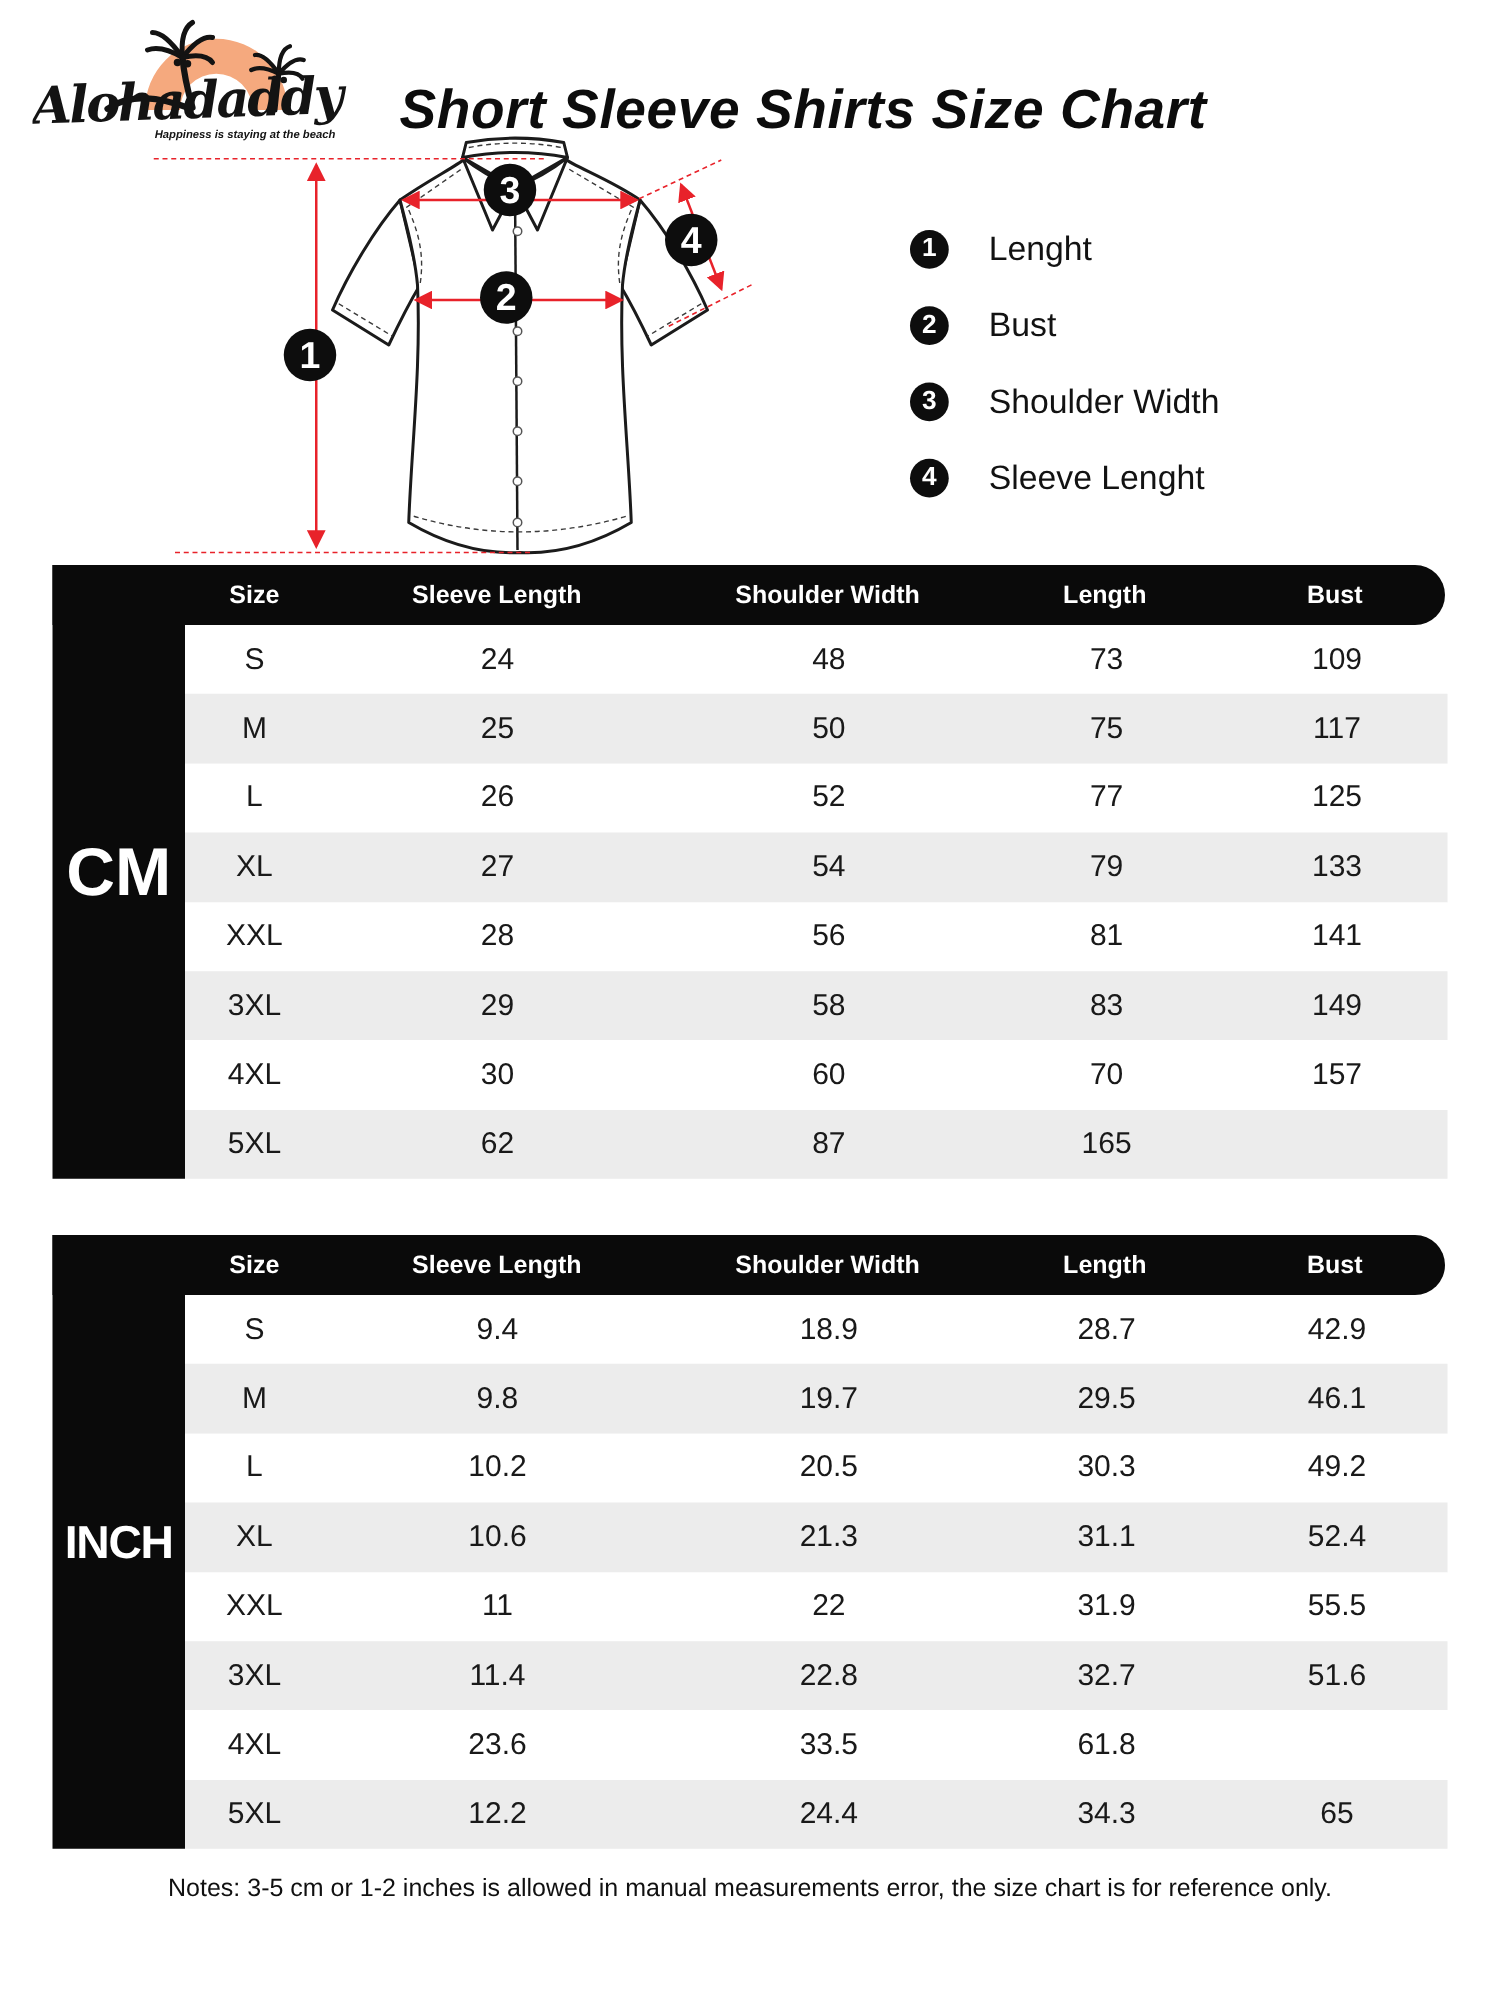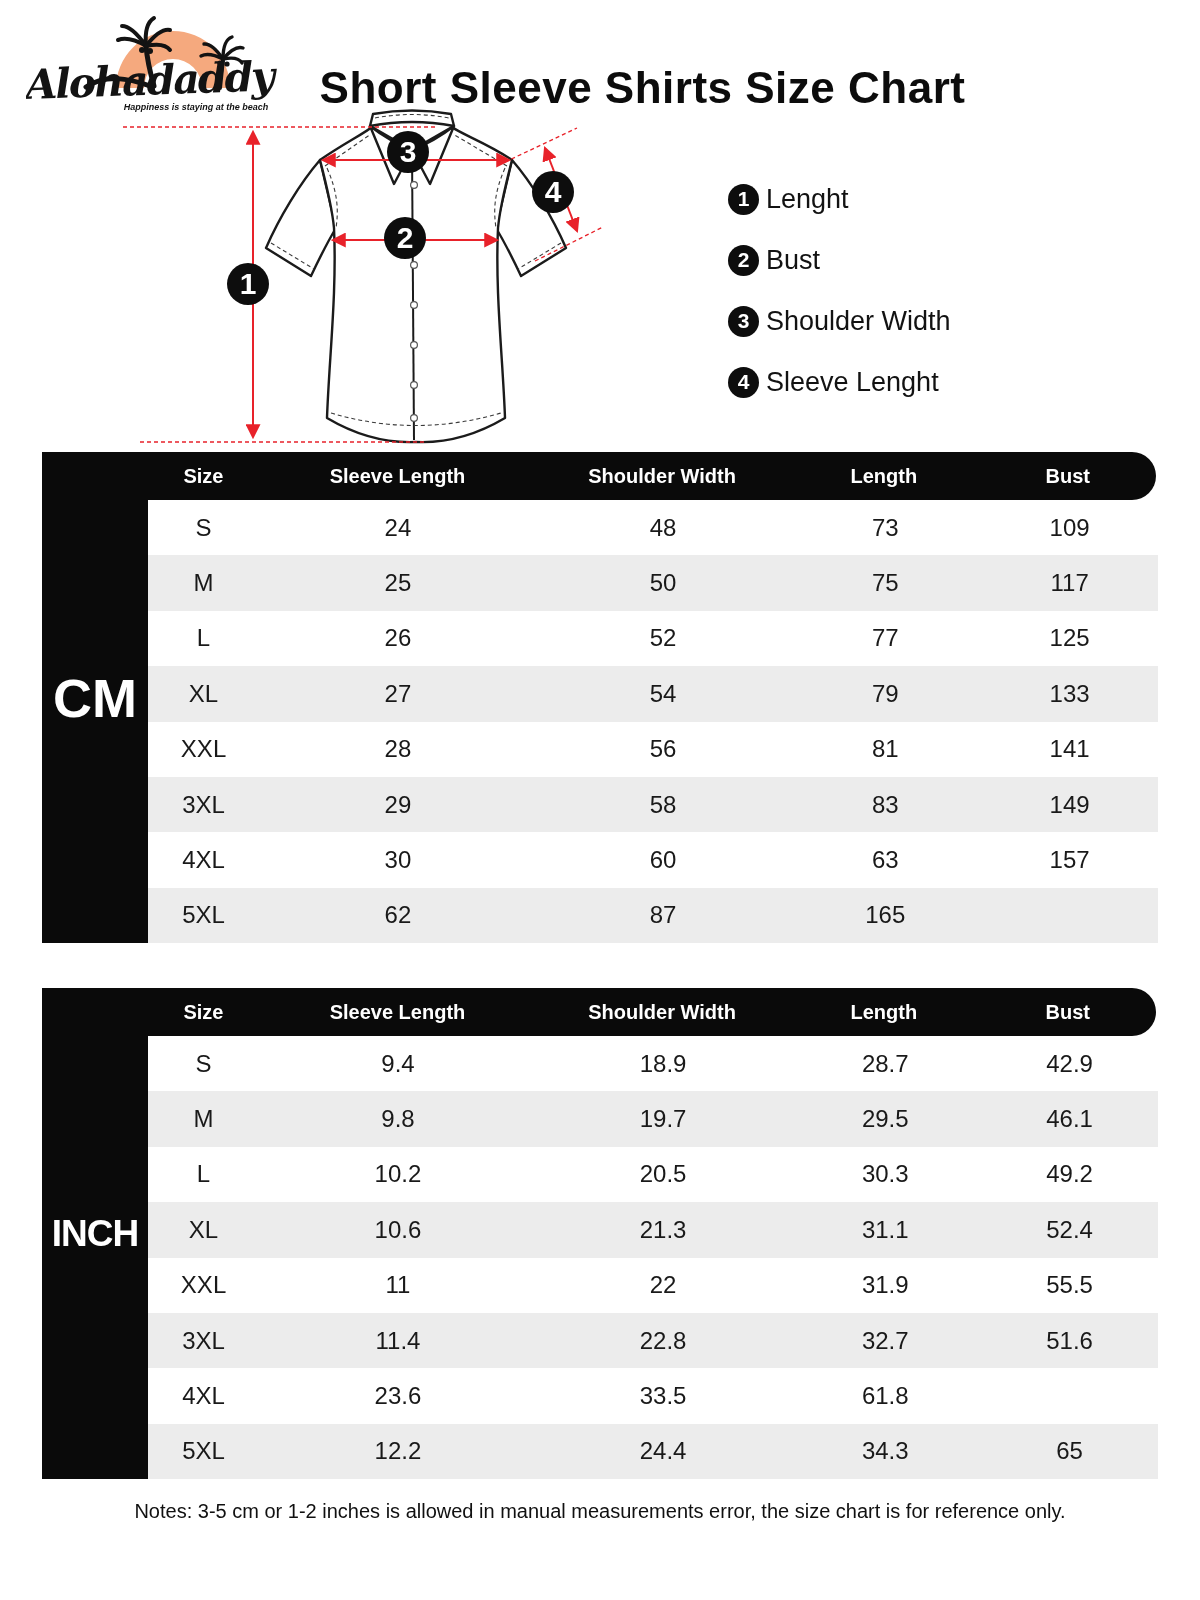--- a/index.html
+++ b/index.html
@@ -2,30 +2,30 @@
 <html><head>
 <meta charset="utf-8">
 <style>
   html,body{margin:0;padding:0;background:#fff;}
   .page{position:relative;width:1200px;height:1600px;background:#ffffff;overflow:hidden;
         font-family:"Liberation Sans",sans-serif;color:#111;}
 
   
   .logo{position:absolute;left:26px;top:6px;width:252px;height:108px;}
   .page-title{position:absolute;left:85px;top:34px;width:1115px;height:56px;
-              text-align:center;font-size:44px;font-weight:bold;color:#0c0c0c;letter-spacing:.5px;}
+              text-align:center;font-size:44px;font-weight:bold;color:#0c0c0c;letter-spacing:.5px;font-style:italic;}
 
   
   .shirt-wrap{position:absolute;left:115px;top:88px;width:500px;height:368px;}
   .legend{position:absolute;left:728px;top:182px;width:330px;list-style:none;margin:0;padding:0;}
   .legend li{display:flex;align-items:center;height:34px;margin-bottom:27px;}
   .legend .lg-circle{width:31px;height:31px;border-radius:50%;background:#0d0d0d;color:#fff;
         display:inline-flex;align-items:center;justify-content:center;
         font-size:21px;font-weight:bold;flex:0 0 31px;}
-  .legend .lg-label{margin-left:7px;font-size:27px;color:#121212;}
+  .legend .lg-label{margin-left:32px;font-size:27px;color:#121212;}
 
   
   .size-table{position:absolute;left:42px;width:1116px;height:491px;--cols:11% 27.5% 25% 19% 17.5%;}
   .size-table.cm{top:452px;}
   .size-table.inch{top:988px;}
   .unit-strip{position:absolute;left:0;top:0;width:106px;height:491px;background:#0a0a0a;
         color:#fff;font-weight:bold;display:flex;align-items:center;justify-content:center;}
   .cm .unit-strip{font-size:54px;}
   .inch .unit-strip{font-size:37px;letter-spacing:-1px;}
   .head-bar{position:absolute;left:0;top:0;width:1114px;height:48px;background:#0a0a0a;
@@ -223,21 +223,21 @@
           <div class="td">3XL</div>
           <div class="td">29</div>
           <div class="td">58</div>
           <div class="td">83</div>
           <div class="td">149</div>
         </div>
         <div class="trow">
           <div class="td">4XL</div>
           <div class="td">30</div>
           <div class="td">60</div>
-          <div class="td">63</div>
+          <div class="td">70</div>
           <div class="td">157</div>
         </div>
         <div class="trow alt">
           <div class="td">5XL</div>
           <div class="td">62</div>
           <div class="td">87</div>
           <div class="td">165</div>
         </div>
       </div>
   </section>

